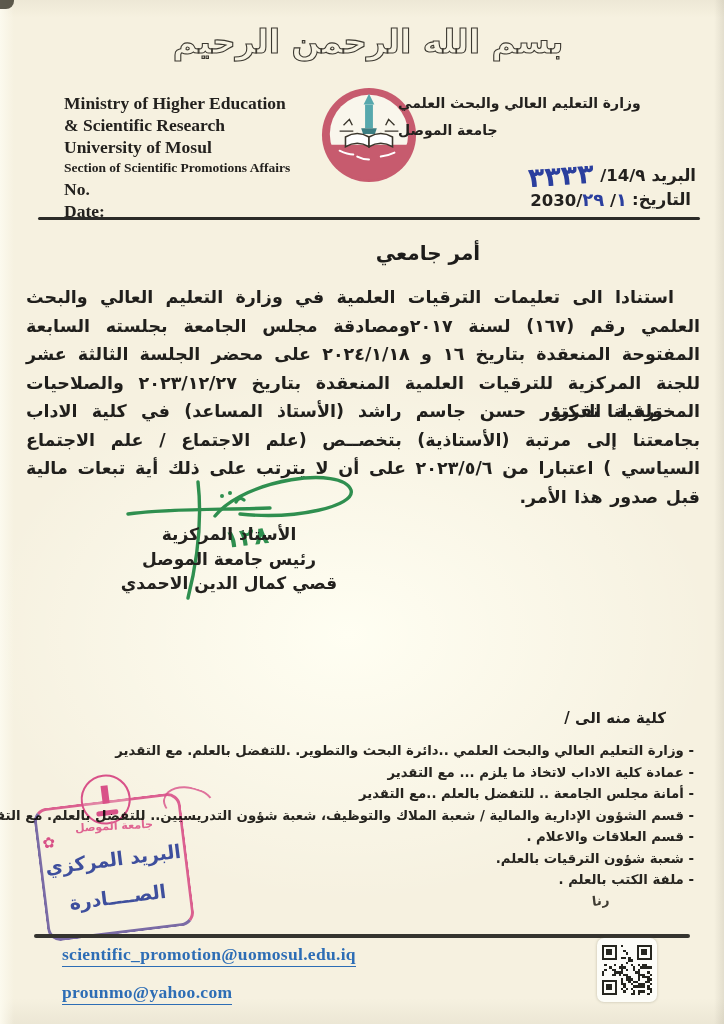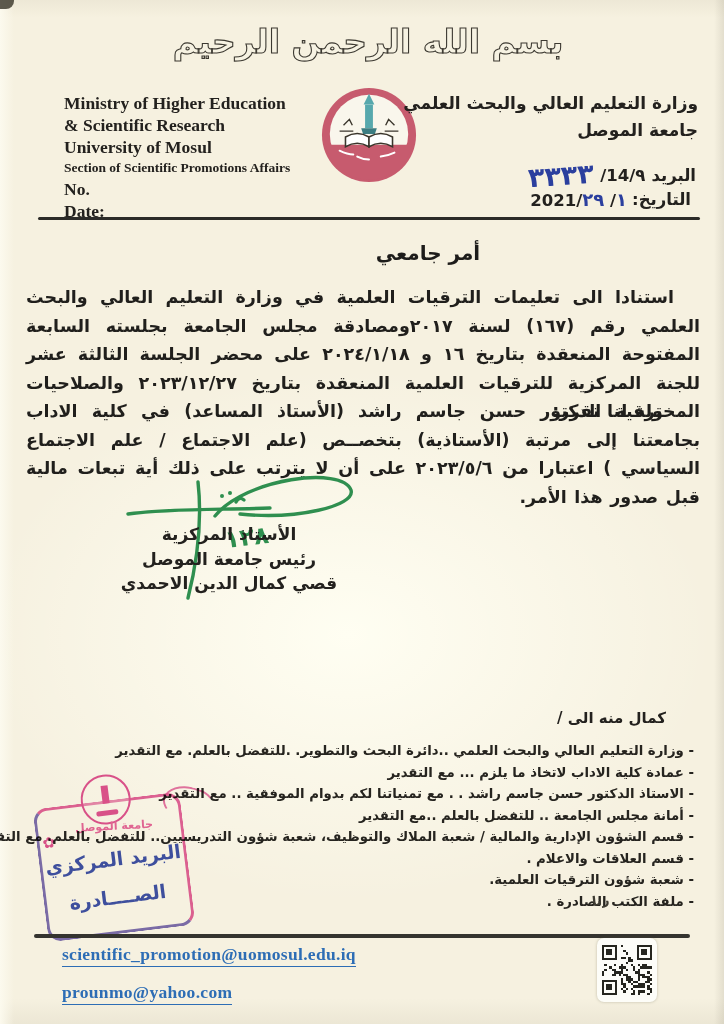--- a/index.html
+++ b/index.html
@@ -25,21 +25,21 @@
     -webkit-text-stroke:1.1px #3c3931;
     -webkit-text-fill-color:#f6f2e2;
     letter-spacing:1px;
     transform:translateX(6px);
   }
 
   
   .hdr-en{position:absolute;left:64px;top:92px;font-family:"Liberation Serif",serif;font-weight:bold;line-height:22px;font-size:17.5px;color:#23211e;}
   .hdr-en .small{font-size:13.5px;line-height:20px;}
   .hdr-logo{position:absolute;left:320px;top:86px;width:98px;height:98px;}
-  .hdr-ar{position:absolute;right:26px;top:90px;width:300px;text-align:right;direction:rtl;font-weight:bold;font-size:17px;line-height:27px;color:#23211e;}
+  .hdr-ar{position:absolute;right:26px;top:90px;width:300px;text-align:left;direction:rtl;font-weight:bold;font-size:14px;line-height:27px;color:#23211e;}
   .numline{position:absolute;right:28px;top:160px;direction:rtl;font-weight:bold;font-size:16.5px;color:#23211e;display:flex;align-items:center;gap:6px;}
   .dateline{position:absolute;right:28px;top:189px;direction:rtl;font-weight:bold;font-size:16.5px;color:#23211e;display:flex;align-items:center;gap:5px;}
   .hw{color:#2b3f9e;font-weight:bold;}
   .hw-serial{font-size:27px;letter-spacing:5px;transform:rotate(-4deg);margin-left:14px;}
   .hw-sm{font-size:18px;transform:rotate(-3deg);}
   .hdr-rule{position:absolute;left:38px;top:217px;width:662px;height:3px;background:#2c2b28;border-radius:2px;}
 
   
   .order-title{position:absolute;left:0;right:0;top:241px;text-align:center;direction:rtl;font-weight:bold;font-size:20px;transform:translateX(66px);}
   .para{position:absolute;left:26px;right:24px;direction:rtl;text-align:justify;text-align-last:right;font-weight:bold;font-size:17.5px;line-height:28.5px;word-spacing:1.5px;color:#201f1c;}
@@ -124,21 +124,21 @@
   <div class="numline">
     <span>البريد</span>
     <span dir="ltr">/14/٩</span>
     <span class="hw hw-serial">٣٣٣٣</span>
   </div>
 
   <div class="dateline">
     <span></span>
     <span>التاريخ:</span>
     <span dir="ltr">
-      <span>2021/</span><span class="hw hw-sm">١</span><span>/</span> <span class="hw hw-sm">٢٩</span>
+      <span>2030/</span><span class="hw hw-sm">١</span><span>/</span> <span class="hw hw-sm">٢٩</span>
     </span>
   </div>
 
   <div class="hdr-rule"></div>
 
   <div class="order-title">أمر جامعي</div>
 
   <div class="para p1">استنادا الى تعليمات الترقيات العلمية في وزارة التعليم العالي والبحث العلمي رقم (١٦٧) لسنة ٢٠١٧ومصادقة مجلس الجامعة بجلسته السابعة المفتوحة المنعقدة بتاريخ ١٦ و ٢٠٢٤/١/١٨ على محضر الجلسة الثالثة عشر للجنة المركزية للترقيات العلمية المنعقدة بتاريخ ٢٠٢٣/١٢/٢٧ والصلاحيات المخولة لنا تقرر:</div>
   <div class="para p2">ترقية الدكتور حسن جاسم راشد (الأستاذ المساعد) في كلية الاداب بجامعتنا إلى مرتبة (الأستاذية) بتخصــص (علم الاجتماع / علم الاجتماع السياسي ) اعتبارا من ٢٠٢٣/٥/٦ على أن لا يترتب على ذلك أية تبعات مالية قبل صدور هذا الأمر.</div>
 
@@ -153,30 +153,29 @@
     <circle cx="112" cy="27" r="2" fill="#2f8f4f"></circle>
     <text x="108" y="82" fill="#2f8f4f" font-size="24" font-weight="bold" letter-spacing="10" transform="rotate(-7 108 82)">١٢٨</text>
   </svg>
 
   <div class="sig-block">
     <div>الأستاذ المركزية</div>
     <div>رئيس جامعة الموصل</div>
     <div>قصي كمال الدين الاحمدي</div>
   </div>
 
-  <div class="copies-head">كمال منه الى /</div>
+  <div class="copies-head">كلية منه الى /</div>
   <div class="copies-list">
     <div>- وزارة التعليم العالي والبحث العلمي ..دائرة البحث والتطوير. .للتفضل بالعلم. مع التقدير</div>
     <div>- عمادة كلية الاداب لاتخاذ ما يلزم ... مع التقدير</div>
-    <div>- الاستاذ الدكتور حسن جاسم راشد . . مع تمنياتنا لكم بدوام الموفقية .. مع التقدير</div>
     <div>- أمانة مجلس الجامعة .. للتفضل بالعلم ..مع التقدير</div>
     <div>- قسم الشؤون الإدارية والمالية / شعبة الملاك والتوظيف، شعبة شؤون التدريسيين.. للتفضل بالعلم. مع التقدير</div>
     <div>- قسم العلاقات والاعلام .</div>
-    <div>- شعبة شؤون الترقيات العلمية.</div>
-    <div>- ملفة الكتب الصادرة .</div>
+    <div>- شعبة شؤون الترقيات بالعلم.</div>
+    <div>- ملفة الكتب بالعلم .</div>
   </div>
   <div class="hand-note">رنا</div>
 
   <div class="stamp">
     <div class="stamp-box"></div>
     <div class="stamp-emblem">
         <i></i>
         <b></b>
       </div>
     <div class="stamp-flower">✿</div>

